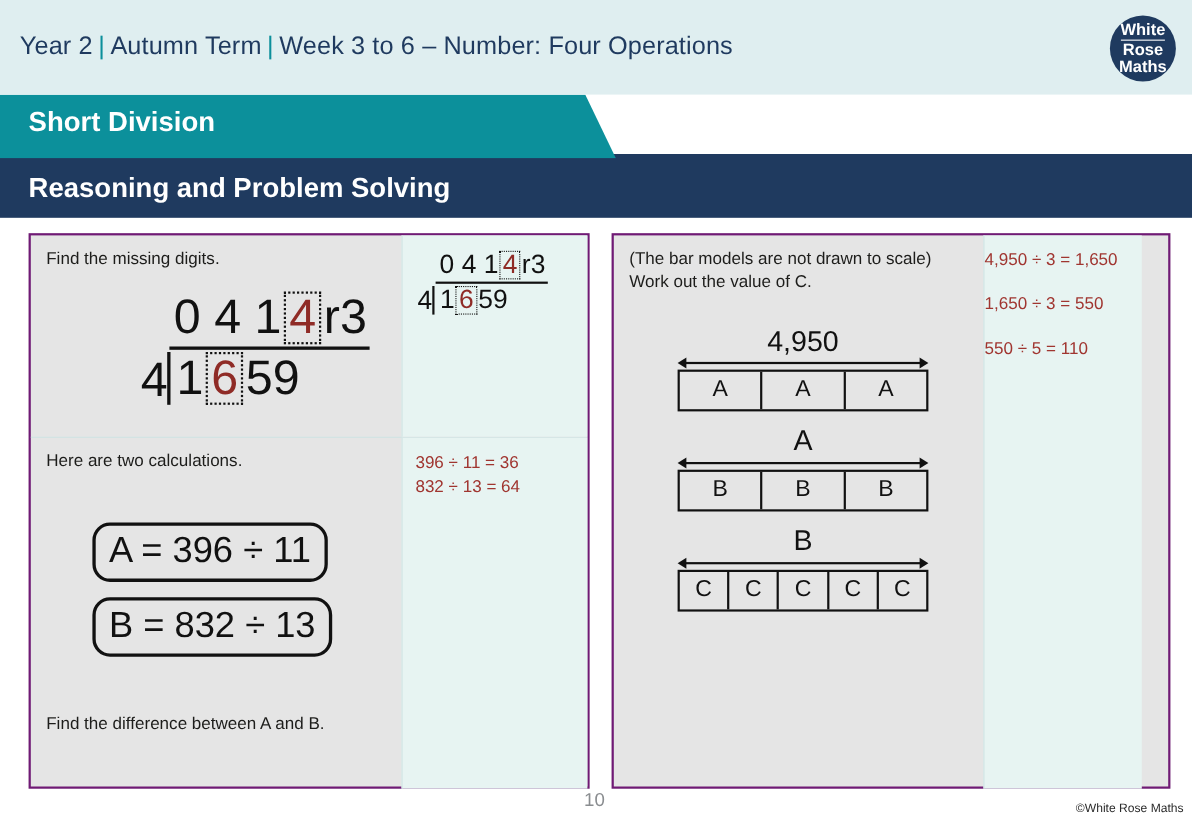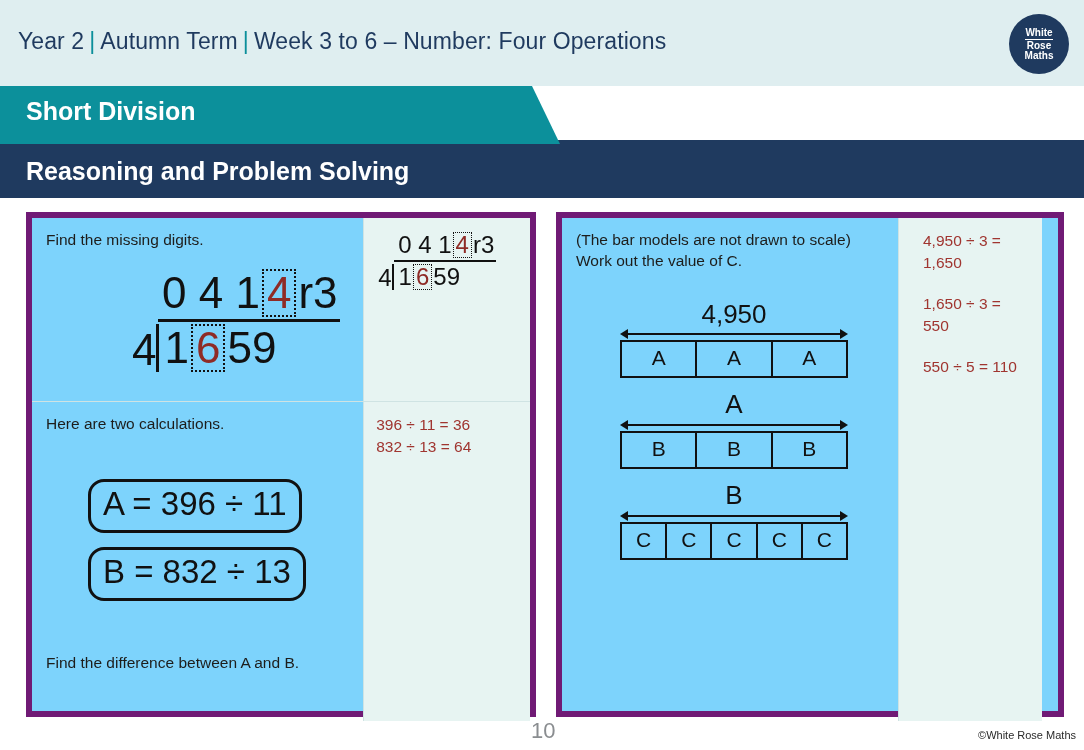--- a/index.html
+++ b/index.html
@@ -22,21 +22,21 @@
     letter-spacing:.1px;
   }
   .header-title .sep{color:#0c8f9b;padding:0 5px;font-weight:400;}
 
   .logo{
     position:absolute;left:1009px;top:14px;width:60px;height:60px;
     border-radius:50%;background:#1f3a5f;
     display:flex;flex-direction:column;align-items:center;justify-content:center;
     color:#ffffff;line-height:1.0;
   }
-  .logo span{font-size:10px;font-weight:bold;display:block;text-align:center;}
+  .logo span{font-size:15px;font-weight:bold;display:block;text-align:center;}
   .logo .l1{padding-bottom:1px;border-bottom:1.5px solid #ffffff;}
   .logo .l2{padding-top:1px;}
 
   
   .navy-band{
     position:absolute;left:0;top:140px;width:1084px;height:58px;
     background:#1f3a5f;
   }
   .navy-label{
     position:absolute;left:26px;top:157px;
@@ -50,22 +50,22 @@
     clip-path:polygon(0 0, 532px 0, 560px 58px, 0 58px);
   }
   .teal-label{
     position:absolute;left:26px;top:97px;
     font-size:25px;color:#ffffff;font-weight:bold;white-space:nowrap;
   }
 
   
   .panel{
     position:absolute;
-    border:6px solid #701a75;
-    background:#7dd3fc;
+    border:2px solid #701a75;
+    background:#e5e5e5;
     box-sizing:border-box;
   }
   #panel-left{left:26px;top:212px;width:510px;height:505px;}
   #panel-right{left:556px;top:212px;width:508px;height:505px;}
 
   .qcell{position:relative;box-sizing:border-box;}
   .qtext{
     font-size:15.5px;color:#1d1d1b;line-height:1.35;
   }
 
@@ -79,21 +79,21 @@
   
   .lrow{position:absolute;left:0;display:flex;box-sizing:border-box;width:100%;}
   #lrow1{top:0;height:184px;border-bottom:1px solid #cfe3e3;}
   #lrow2{top:184px;height:319px;}
   .lq{width:338px;box-sizing:border-box;padding:12px 14px;position:relative;}
   .la{width:170px;box-sizing:border-box;padding:12px 12px;border-left:1px solid #cfe3e3;}
 
   
   #rrow{position:absolute;left:0;top:0;width:100%;height:503px;display:flex;}
   .rq{width:336px;box-sizing:border-box;padding:12px 14px;position:relative;}
-  .ra{width:144px;box-sizing:border-box;padding:12px 24px;border-left:1px solid #cfe3e3;}
+  .ra{width:144px;box-sizing:border-box;padding:12px 0;border-left:1px solid #cfe3e3;}
 
   
   .division{
     position:relative;font-family:"Liberation Sans", sans-serif;
     color:#111;
   }
   .div-big{font-size:44px;}
   .div-small{font-size:24px;}
   .div-row{display:flex;align-items:flex-end;line-height:1;}
   .quot-line{
@@ -140,21 +140,21 @@
   .bm-boxes{display:flex;border:2.5px solid #111;box-sizing:border-box;}
   .bm-cell{
     flex:1;text-align:center;font-size:21px;color:#111;
     padding:4px 0 6px 0;border-right:2.5px solid #111;box-sizing:border-box;
   }
   .bm-cell:last-child{border-right:none;}
 
   
   .page-num{
     position:absolute;left:531px;top:718px;
-    font-size:22px;color:#8a8d90;
+    font-size:17px;color:#8a8d90;
   }
   .copyright{
     position:absolute;right:8px;top:729px;
     font-size:11px;color:#2a2a2a;
   }
 </style>
 </head>
 <body>
 
 <div class="header-band"></div>

